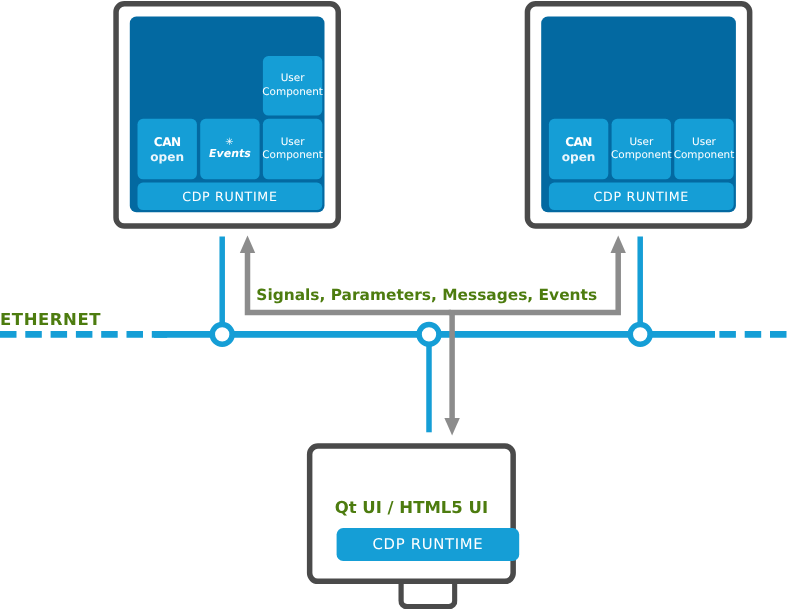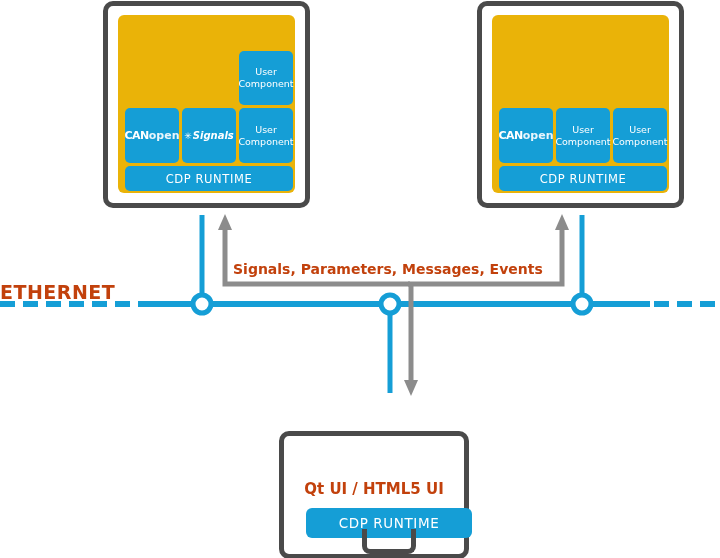--- a/index.html
+++ b/index.html
@@ -1,29 +1,29 @@
 <!DOCTYPE html>
 <html><head>
 <meta charset="utf-8">
 <style>
   html, body { margin: 0; padding: 0; background: #ffffff; }
   body { width: 720px; height: 558px; position: relative; overflow: hidden; font-family: "DejaVu Sans", sans-serif; }
   svg#diagram { position: absolute; left: 0; top: 0; }
   .device-outer { position: absolute; box-sizing: border-box; border: 5px solid #4a4a4a; border-radius: 10px; background: #fff; }
-  .device-inner { position: absolute; left: 10px; top: 9px; right: 10px; bottom: 10px; background: #eab308; border-radius: 6px; }
-  .blk { position: absolute; background: #159ed6; border-radius: 5px; color: #fff; display: flex; align-items: center; justify-content: center; text-align: center; box-sizing: border-box; }
+  .device-inner { position: absolute; left: 10px; top: 9px; right: 10px; bottom: 10px; background: #0369a1; border-radius: 6px; }
+  .blk { position: absolute; background: #159ed6; border-radius: 5px; color: #fff; display: flex; align-items: center; justify-content: center; text-align: center; box-sizing: border-box; flex-direction: column; }
   .uc { font-size: 9.5px; line-height: 12px; font-family: "DejaVu Sans", sans-serif; }
   .rt { font-size: 11.5px; font-weight: normal; letter-spacing: 0.6px; }
   .canopen { font-size: 11px; }
   .canopen b { font-weight: 900; letter-spacing: -0.5px; }
   .canopen span { font-weight: bold; color: #e8f5fc; }
   .modbus { font-size: 10px; font-style: italic; font-weight: bold; }
   .modbus .star { font-style: normal; font-weight: normal; margin-right: 1px; font-size: 9px; }
-  .label { position: absolute; color: #c2410c; font-weight: bold; white-space: nowrap; }
-  .ui-box { position: absolute; left: 279px; top: 403px; width: 190px; height: 128px; box-sizing: border-box; border: 5px solid #4a4a4a; border-radius: 10px; background: #fff; margin-top: 28px; }
+  .label { position: absolute; color: #4d7c0f; font-weight: bold; white-space: nowrap; }
+  .ui-box { position: absolute; left: 279px; top: 403px; width: 190px; height: 128px; box-sizing: border-box; border: 5px solid #4a4a4a; border-radius: 10px; background: #fff; }
   .stand { position: absolute; left: 362px; top: 529px; width: 54px; height: 25px; box-sizing: border-box; border: 5px solid #4a4a4a; border-top: none; border-radius: 0 0 8px 8px; }
 </style>
 </head>
 <body>
 
 <svg id="diagram" width="720" height="558">
 
   <g>
     <line x1="0" y1="304" x2="152" y2="304" stroke="#159ed6" stroke-width="6" stroke-dasharray="15,8"></line>
     <line x1="140" y1="304" x2="650" y2="304" stroke="#159ed6" stroke-width="6"></line>
@@ -41,36 +41,36 @@
     <polygon points="218,230 232,230 225,214" fill="#8c8c8c"></polygon>
     <polygon points="555,230 569,230 562,214" fill="#8c8c8c"></polygon>
     <polygon points="404,380 418,380 411,396" fill="#8c8c8c"></polygon>
   </g>
 
   <circle cx="202" cy="304" r="9" fill="#fff" stroke="#159ed6" stroke-width="5"></circle>
   <circle cx="390" cy="304" r="9" fill="#fff" stroke="#159ed6" stroke-width="5"></circle>
   <circle cx="582" cy="304" r="9" fill="#fff" stroke="#159ed6" stroke-width="5"></circle>
 </svg>
 
-<div class="label" style="left:0px; top:281px; font-size:19px; letter-spacing:0.5px;">ETHERNET</div>
+<div class="label" style="left:0px; top:281px; font-size:15px; letter-spacing:0.5px;">ETHERNET</div>
 <div class="label" style="left:233px; top:261px; font-size:14px;">Signals, Parameters, Messages, Events</div>
 
 <div class="device-outer" style="left:103px; top:1px; width:207px; height:207px;">
   <div class="device-inner">
     <div class="blk uc" style="left:121px; top:36px; width:54px; height:54px; flex-direction:column;">
       <span>User</span>
       <span>Component</span>
     </div>
     <div class="blk canopen" style="left:7px; top:93px; width:54px; height:55px;">
       <b>CAN</b>
         <span>open</span>
     </div>
     <div class="blk modbus" style="left:64px; top:93px; width:54px; height:55px;">
       <span class="star">✳</span>
-        <span>Signals</span>
+        <span>Events</span>
     </div>
     <div class="blk uc" style="left:121px; top:93px; width:54px; height:55px; flex-direction:column;">
       <span>User</span>
       <span>Component</span>
     </div>
     <div class="blk rt" style="left:7px; top:151px; width:168px; height:25px;">CDP RUNTIME</div>
   </div>
 </div>
 
 <div class="device-outer" style="left:477px; top:1px; width:207px; height:207px;">

